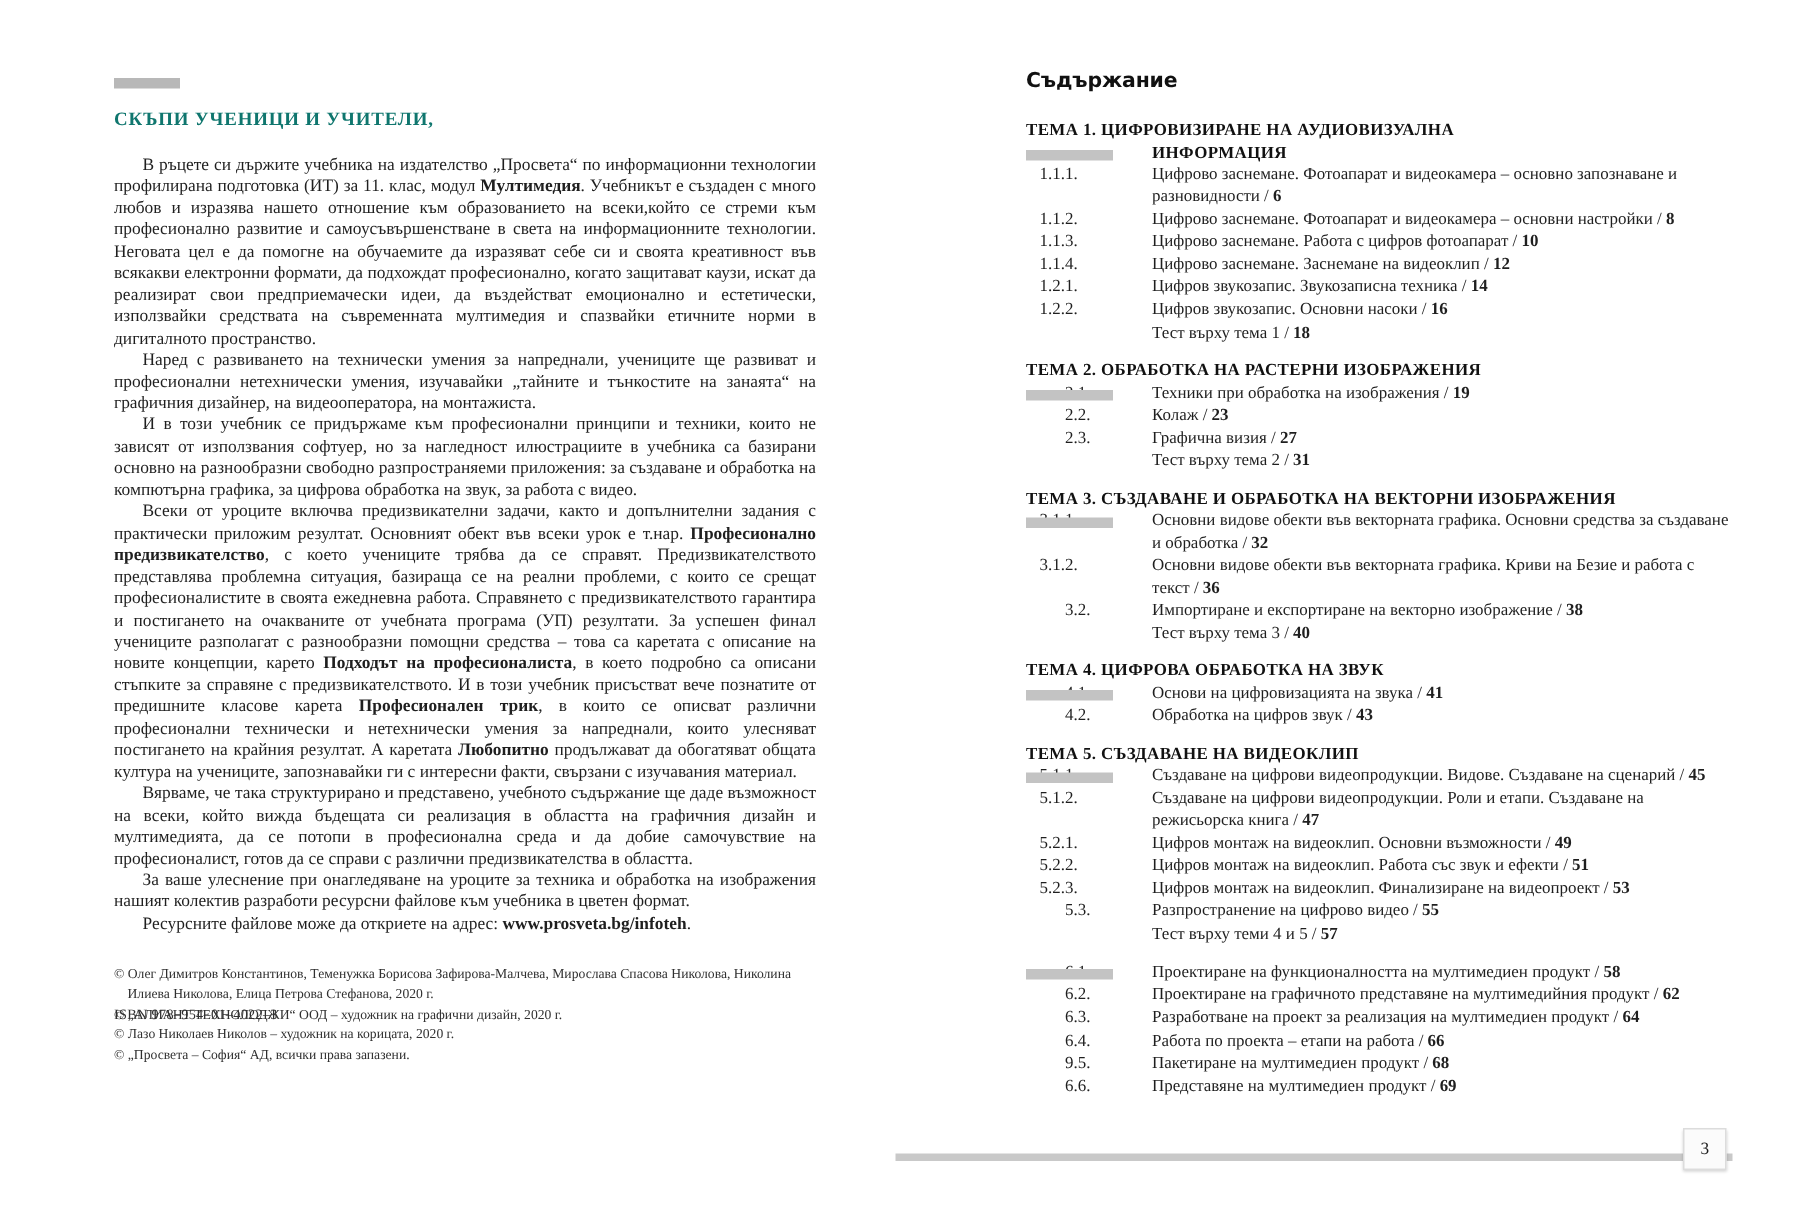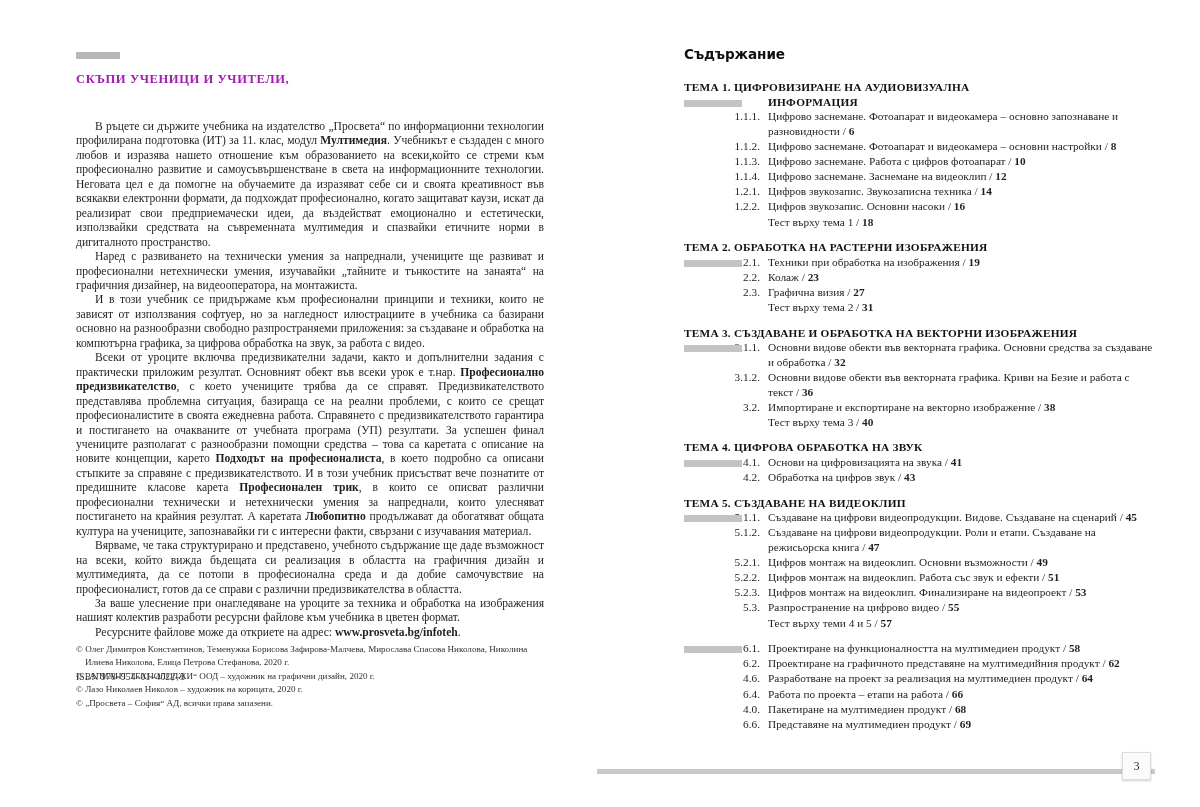--- a/index.html
+++ b/index.html
@@ -38,22 +38,22 @@
   .deco-bar {
     width: 44px;
     height: 7px;
     background: #b8b8b8;
     margin-bottom: 13px;
   }
   .preface-title {
     font-size: 12.6px;
     font-weight: bold;
     letter-spacing: 0.55px;
-    margin: 0 0 33px 0;
-    color: #a21caf;
+    margin: 0 0 16px 0;
+    color: #0f766e;
   }
   .para {
     margin: 0;
     font-size: 11.6px;
     line-height: 14.45px;
     text-align: justify;
     text-indent: 19px;
     color: #1f1f1f;
     hyphens: manual;
   }
@@ -123,21 +123,21 @@
     font-size: 11.3px;
     line-height: 14.55px;
     color: #1f1f1f;
     margin-bottom: 0.6px;
   }
   .entry-num {
     width: 84px;
     flex: 0 0 84px;
     box-sizing: border-box;
     padding-right: 8px;
-    text-align: right;
+    text-align: left;
     padding-left: 26px;
     font-family: Liberation Serif, serif;
   }
   .entry-num.lvl3 { padding-left: 9px; }
   .entry-text {
     flex: 1 1 auto;
   }
   .entry-text b { font-weight: bold; }
   .entry.test .entry-num { visibility: hidden; }
 
@@ -342,29 +342,29 @@
               <div class="theme-marker"></div>
               <div class="entry">
                 <span class="entry-num">6.1.</span>
                 <span class="entry-text">Проектиране на функционалността на мултимедиен продукт / <b>58</b></span>
               </div>
               <div class="entry">
                 <span class="entry-num">6.2.</span>
                 <span class="entry-text">Проектиране на графичното представяне на мултимедийния продукт / <b>62</b></span>
               </div>
               <div class="entry">
-                <span class="entry-num">4.6.</span>
+                <span class="entry-num">6.3.</span>
                 <span class="entry-text">Разработване на проект за реализация на мултимедиен продукт / <b>64</b></span>
               </div>
               <div class="entry">
                 <span class="entry-num">6.4.</span>
                 <span class="entry-text">Работа по проекта – етапи на работа / <b>66</b></span>
               </div>
               <div class="entry">
-                <span class="entry-num">4.0.</span>
+                <span class="entry-num">9.5.</span>
                 <span class="entry-text">Пакетиране на мултимедиен продукт / <b>68</b></span>
               </div>
               <div class="entry">
                 <span class="entry-num">6.6.</span>
                 <span class="entry-text">Представяне на мултимедиен продукт / <b>69</b></span>
               </div>
             </div>
           </div>
         </div>
     </div>

